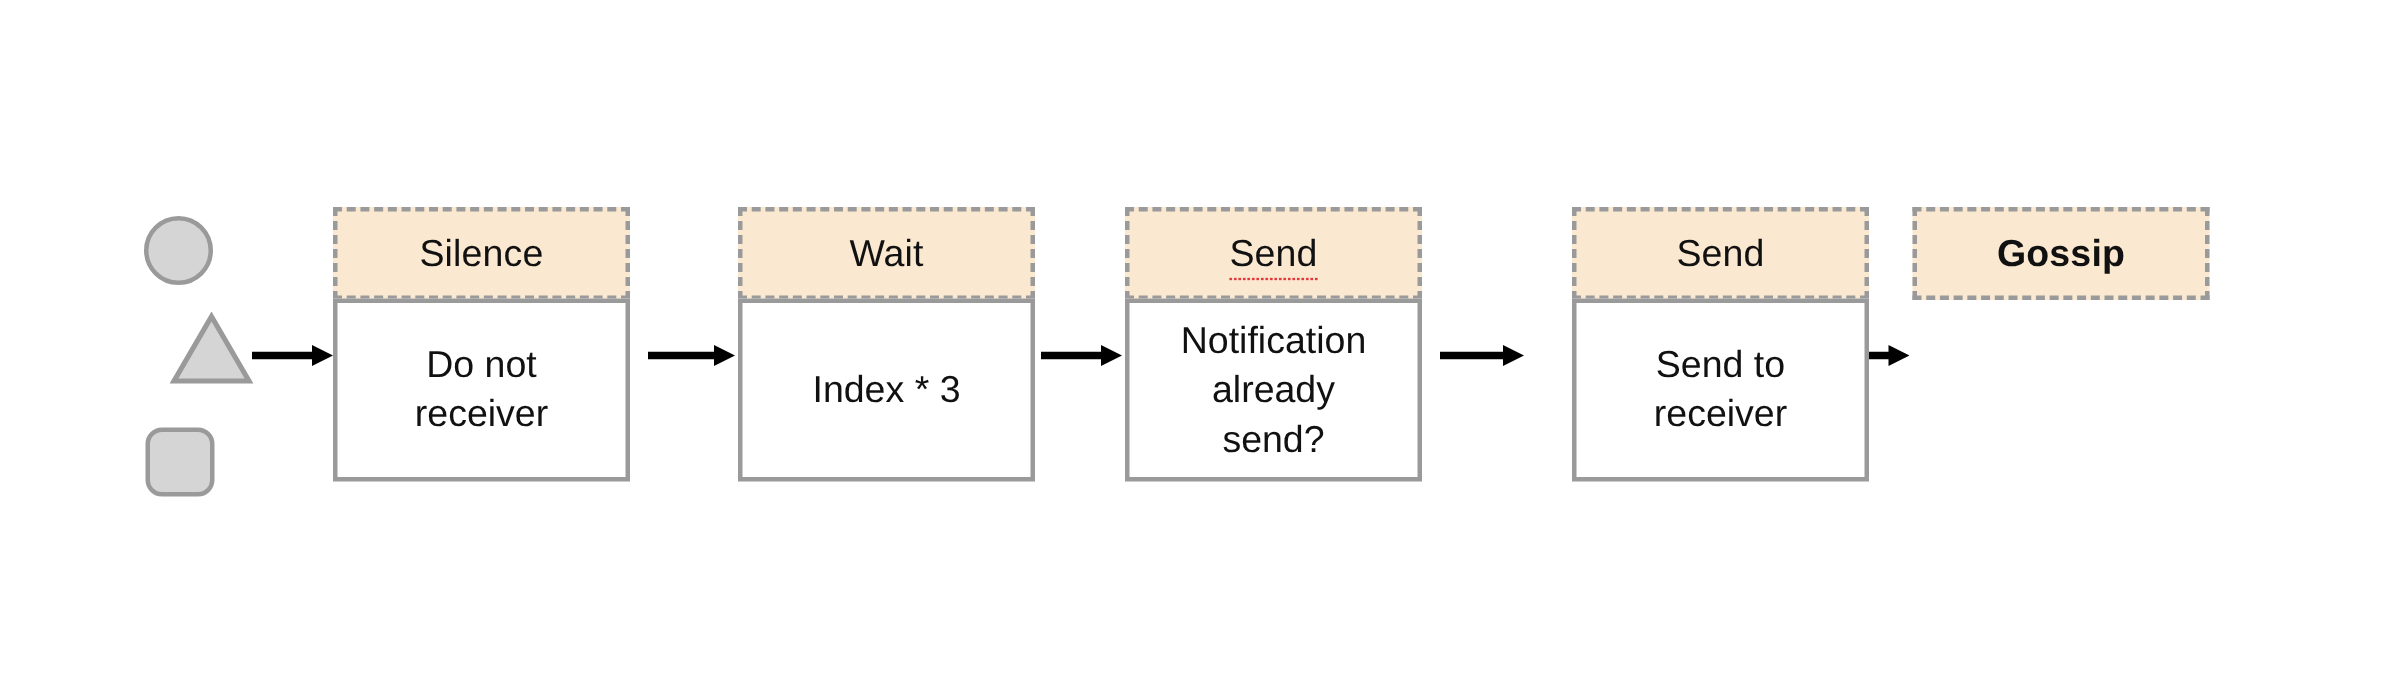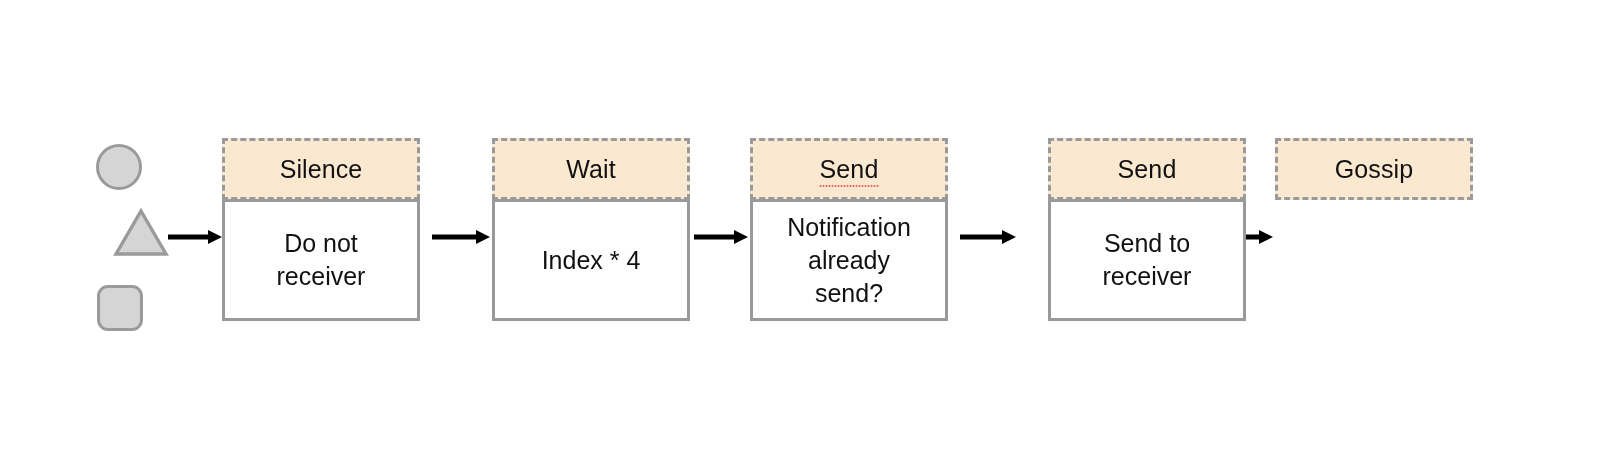--- a/index.html
+++ b/index.html
@@ -180,21 +180,21 @@
       <span class="body-text">Do not
 receiver</span>
     </div>
   </div>
 
   <div class="node" style="left:492px;">
     <div class="node-header">
       <span class="title">Wait</span>
     </div>
     <div class="node-body">
-      <span class="body-text">Index * 4</span>
+      <span class="body-text">Index * 3</span>
     </div>
   </div>
 
   <div class="node" style="left:750px;">
     <div class="node-header">
       <span class="title misspelled">Send</span>
     </div>
     <div class="node-body">
       <span class="body-text">Notification
 already
@@ -205,19 +205,19 @@
   <div class="node" style="left:1048px;">
     <div class="node-header">
       <span class="title">Send</span>
     </div>
     <div class="node-body">
       <span class="body-text">Send to
 receiver</span>
     </div>
   </div>
 
-  <div class="node" style="left:1275px;">
+  <div class="node" style="left:1275px;font-weight:bold;">
     <div class="node-header">
       <span class="title">Gossip</span>
     </div>
   </div>
 
 </div>
 
 </body></html>

